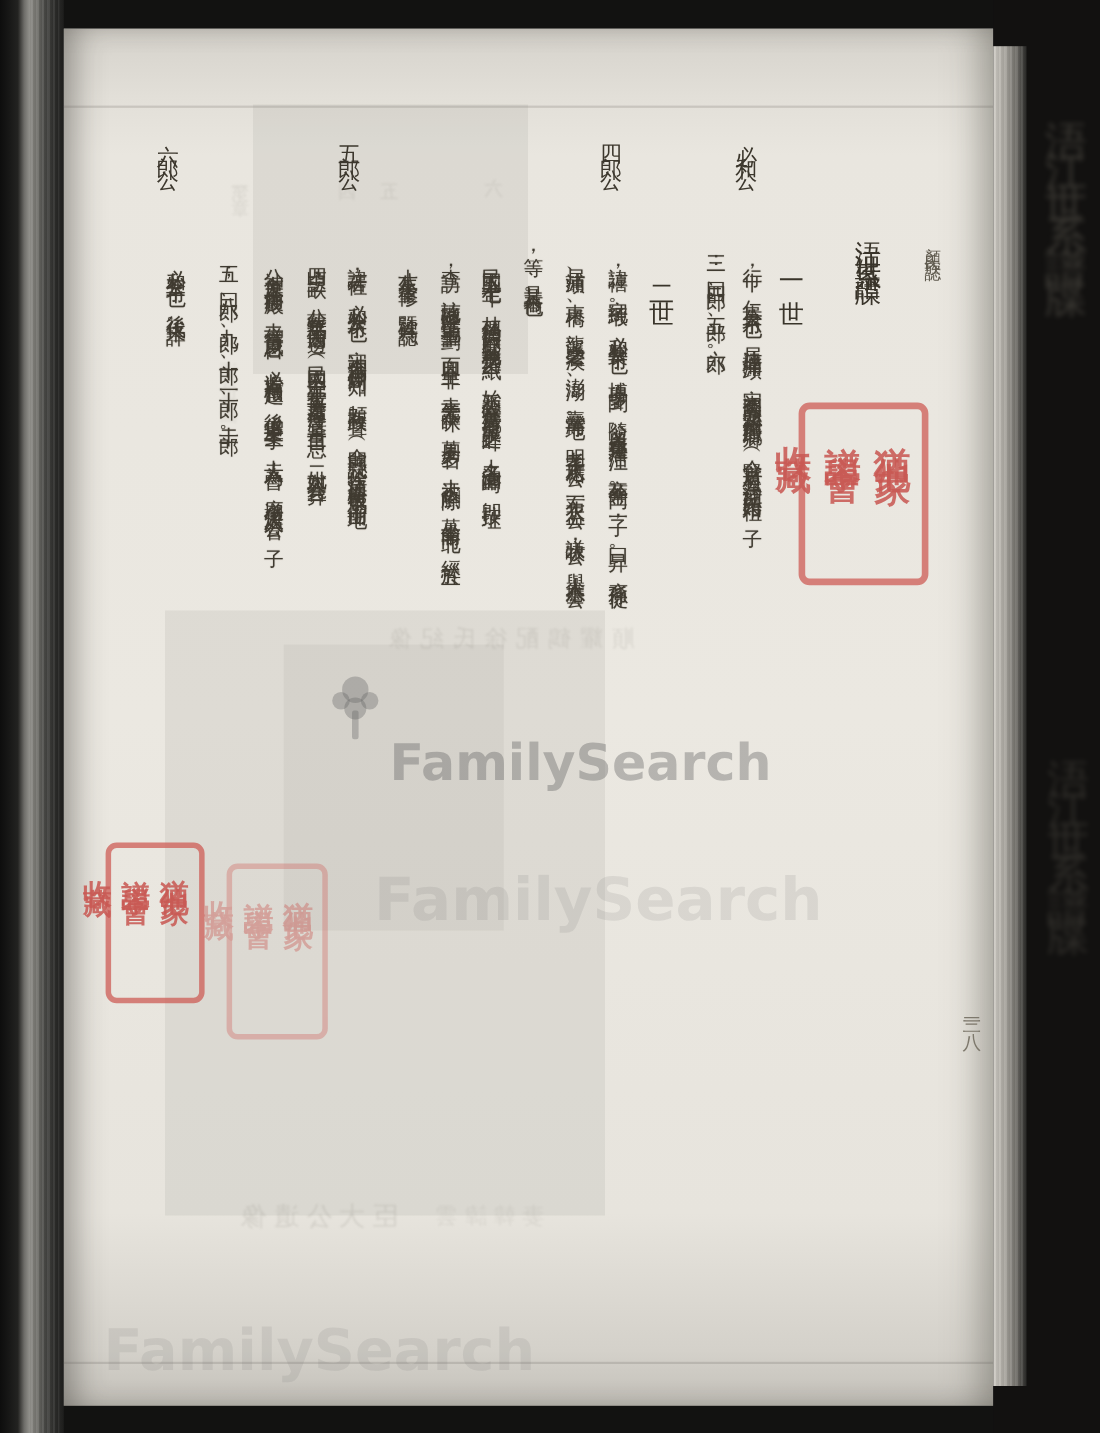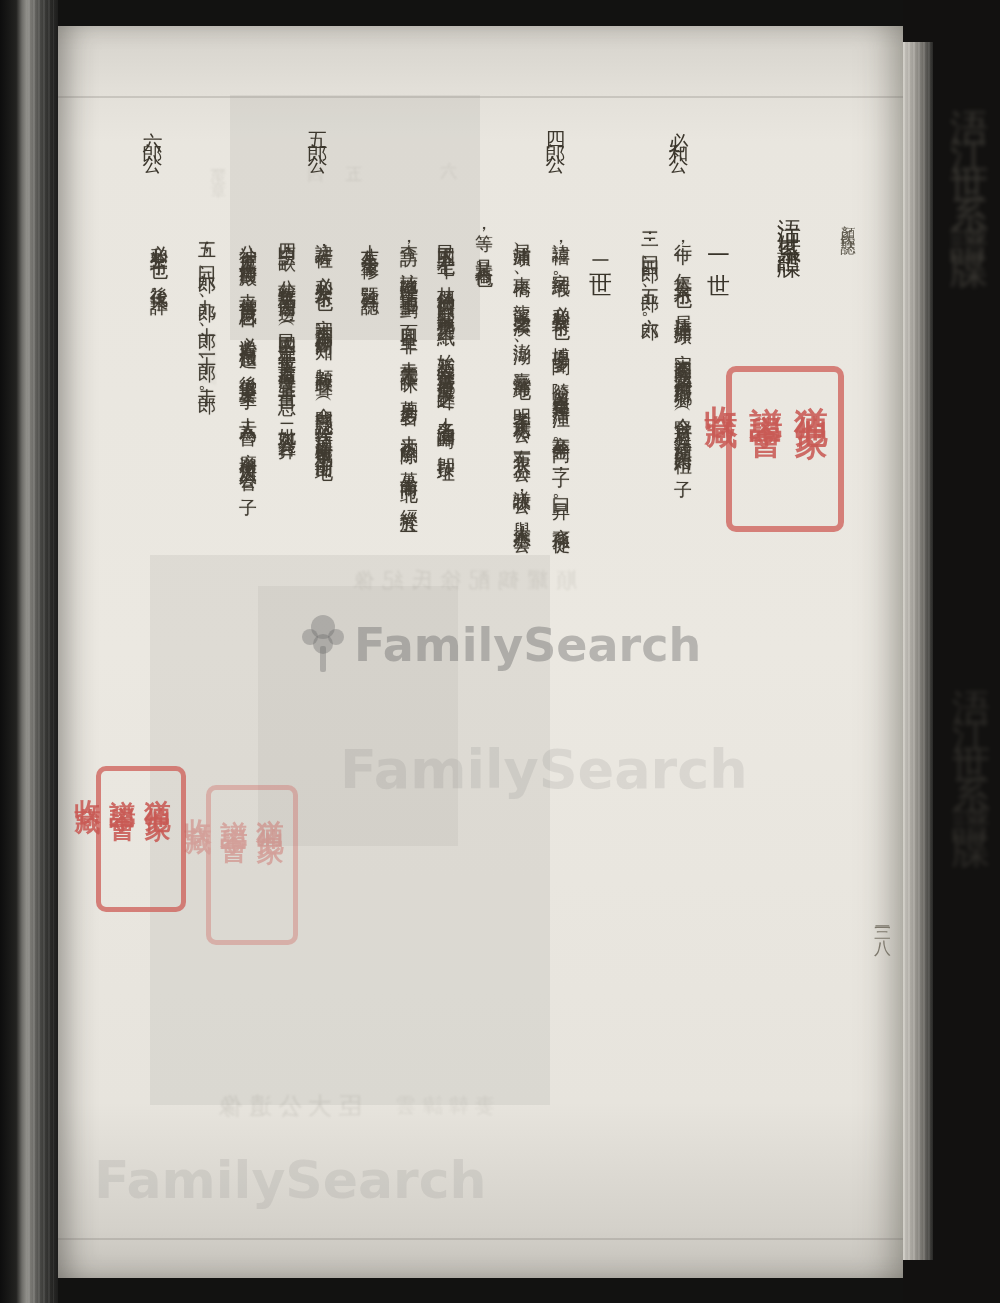--- a/index.html
+++ b/index.html
@@ -64,21 +64,21 @@
     position:absolute;writing-mode:vertical-rl;text-orientation:upright;
     white-space:nowrap;color:#403b31;
   }
   .body-col{font-size:18px;letter-spacing:3.5px;text-shadow:0 0 1px rgba(64,59,49,.5);}
   .hdr{font-size:20px;letter-spacing:11px;color:#3c372d;}
   .gen{font-size:23px;letter-spacing:13px;color:#39342a;}
   .ttl{font-size:24px;letter-spacing:7px;color:#39342a;}
   .runhead{font-size:15px;letter-spacing:5px;color:#5f5a4e;}
   .pgnum{font-size:17px;letter-spacing:7px;color:#7d786c;}
   
-  .wm{position:absolute;font-family:"DejaVu Sans","Liberation Sans",sans-serif;font-weight:600;white-space:nowrap;}
+  .wm{position:absolute;font-family:"DejaVu Sans","Liberation Sans",sans-serif;font-weight:600;white-space:nowrap;margin-top:48px;}
   .wmA{color:rgba(103,103,103,.40);font-size:46px;}
   .wmB{color:rgba(110,110,110,.14);font-size:54px;}
   .wmC{color:rgba(110,110,110,.13);font-size:52px;}
 </style>
 </head>
 <body>
 
 <div class="canvas">
 
   <div class="left-edge">

